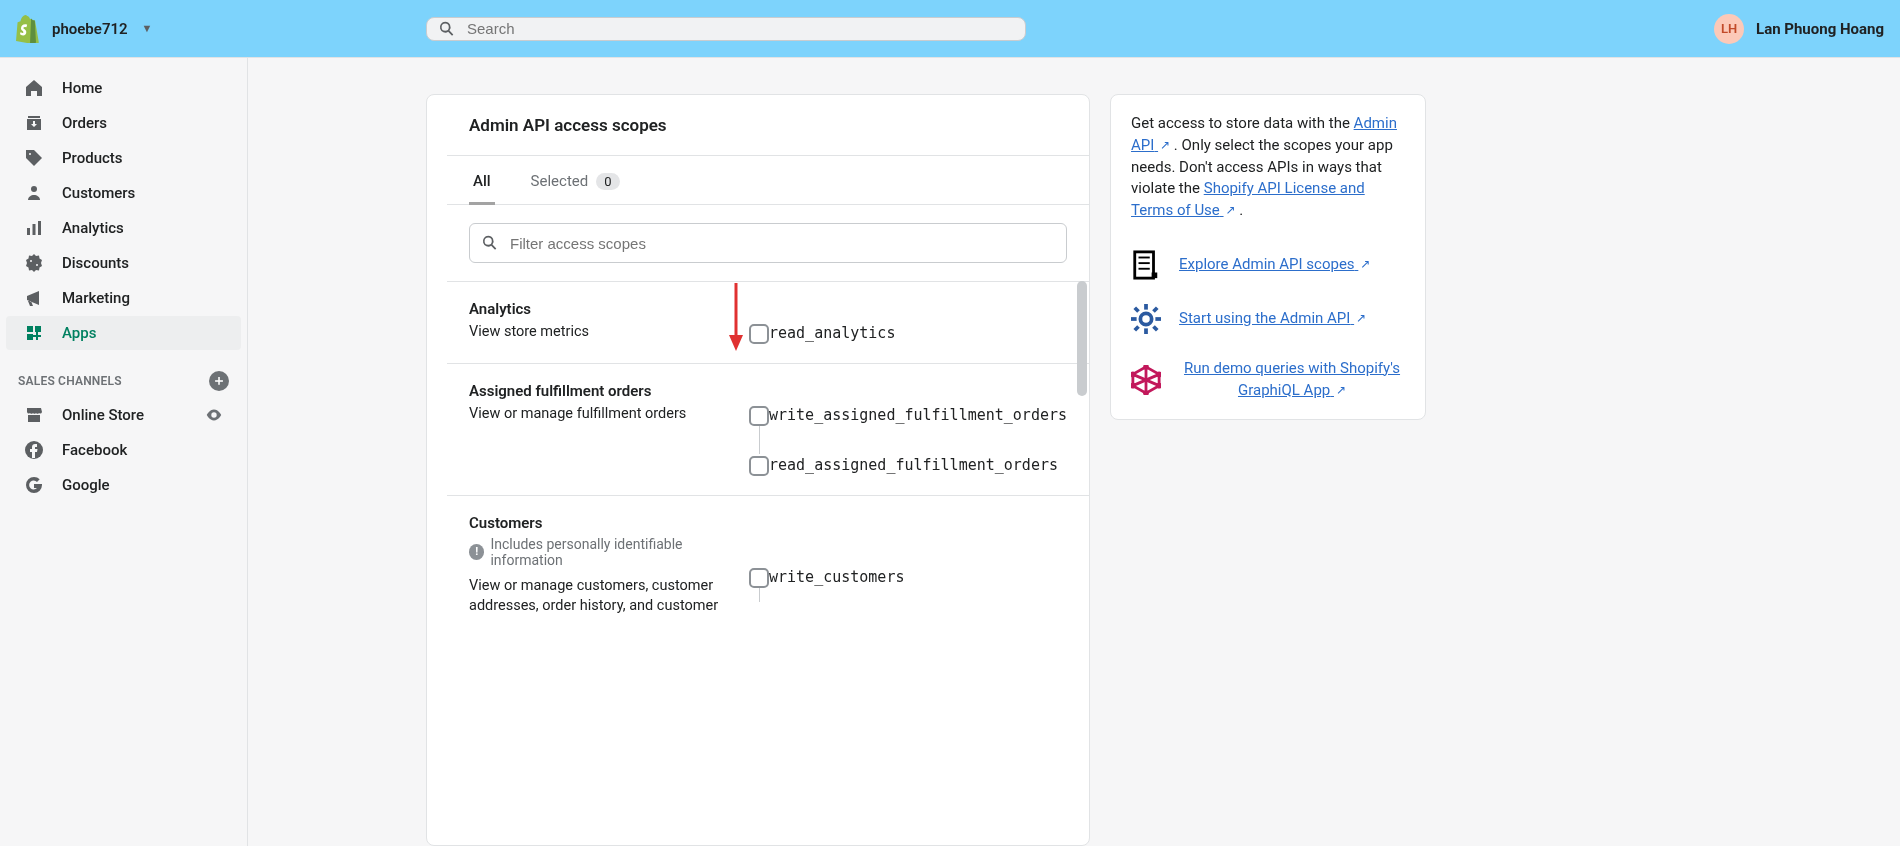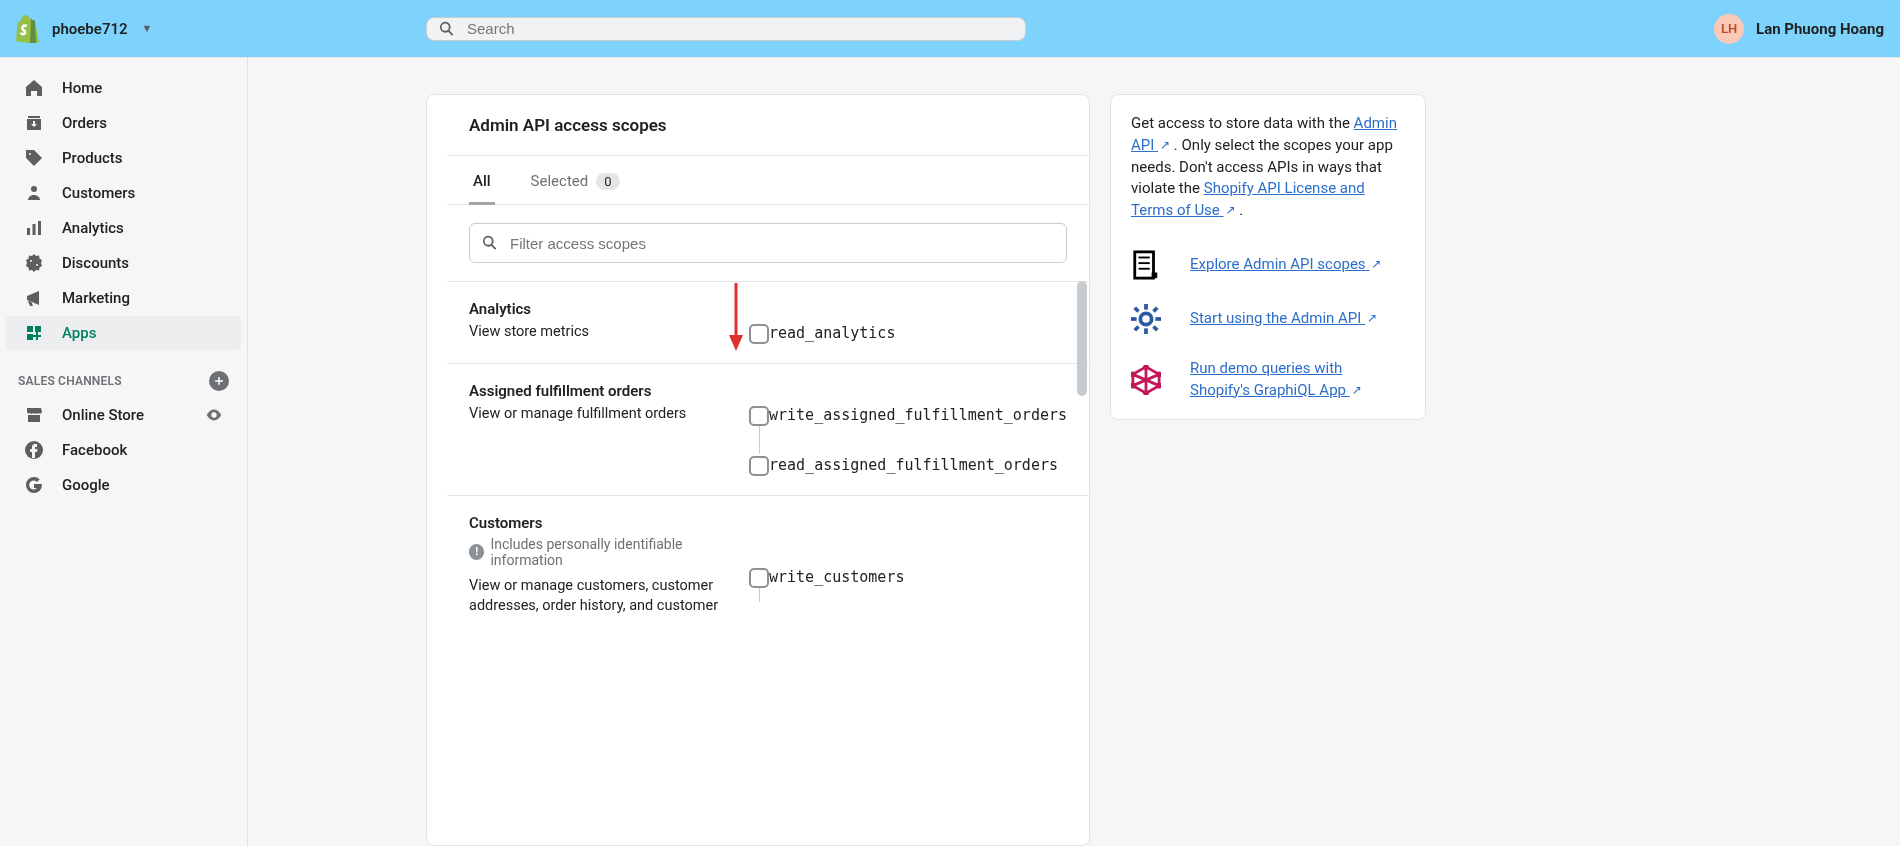--- a/index.html
+++ b/index.html
@@ -82,21 +82,21 @@
   .scope-checkrow label { font-family: ui-monospace, SFMono-Regular, Menlo, Consolas, monospace; font-size: 15px; line-height:1.5; }
   .connector { width:1px; height:28px; background:#c9cccf; margin-left:10px;}
   .pii { font-size:14px; color:#6d7175; display:flex; align-items:center; gap:6px; margin-top:2px;}
   .pii-icon { width:16px;height:16px;border-radius:50%;background:#8c9196;color:#fff;display:inline-flex;align-items:center;justify-content:center;font-size:11px;font-weight:700;}
   .arrow { position:absolute; color:#e03131; font-size:46px; pointer-events:none; }
 
   
   .side-card { flex: 0 0 316px; height: fit-content; padding: 18px 20px; font-size:15px; line-height:1.45;}
   a { color:#2c6ecb; text-decoration: underline; cursor:pointer;}
   .side-links { margin-top: 28px; display:flex; flex-direction:column; gap: 24px;}
-  .side-link-row { display:flex; align-items:center; gap:29px;}
+  .side-link-row { display:flex; align-items:center; gap:18px;text-align:center;}
   .pixel-icon {
     width:30px;height:30px; flex-shrink:0;
     image-rendering: pixelated;
   }
   .ext-icon::after{ content:"↗"; font-size:12px; display:inline-block; transform:translateY(-1px); margin-left:2px;}
   svg { display:block; }
 </style>
 </head>
 <body>
 

